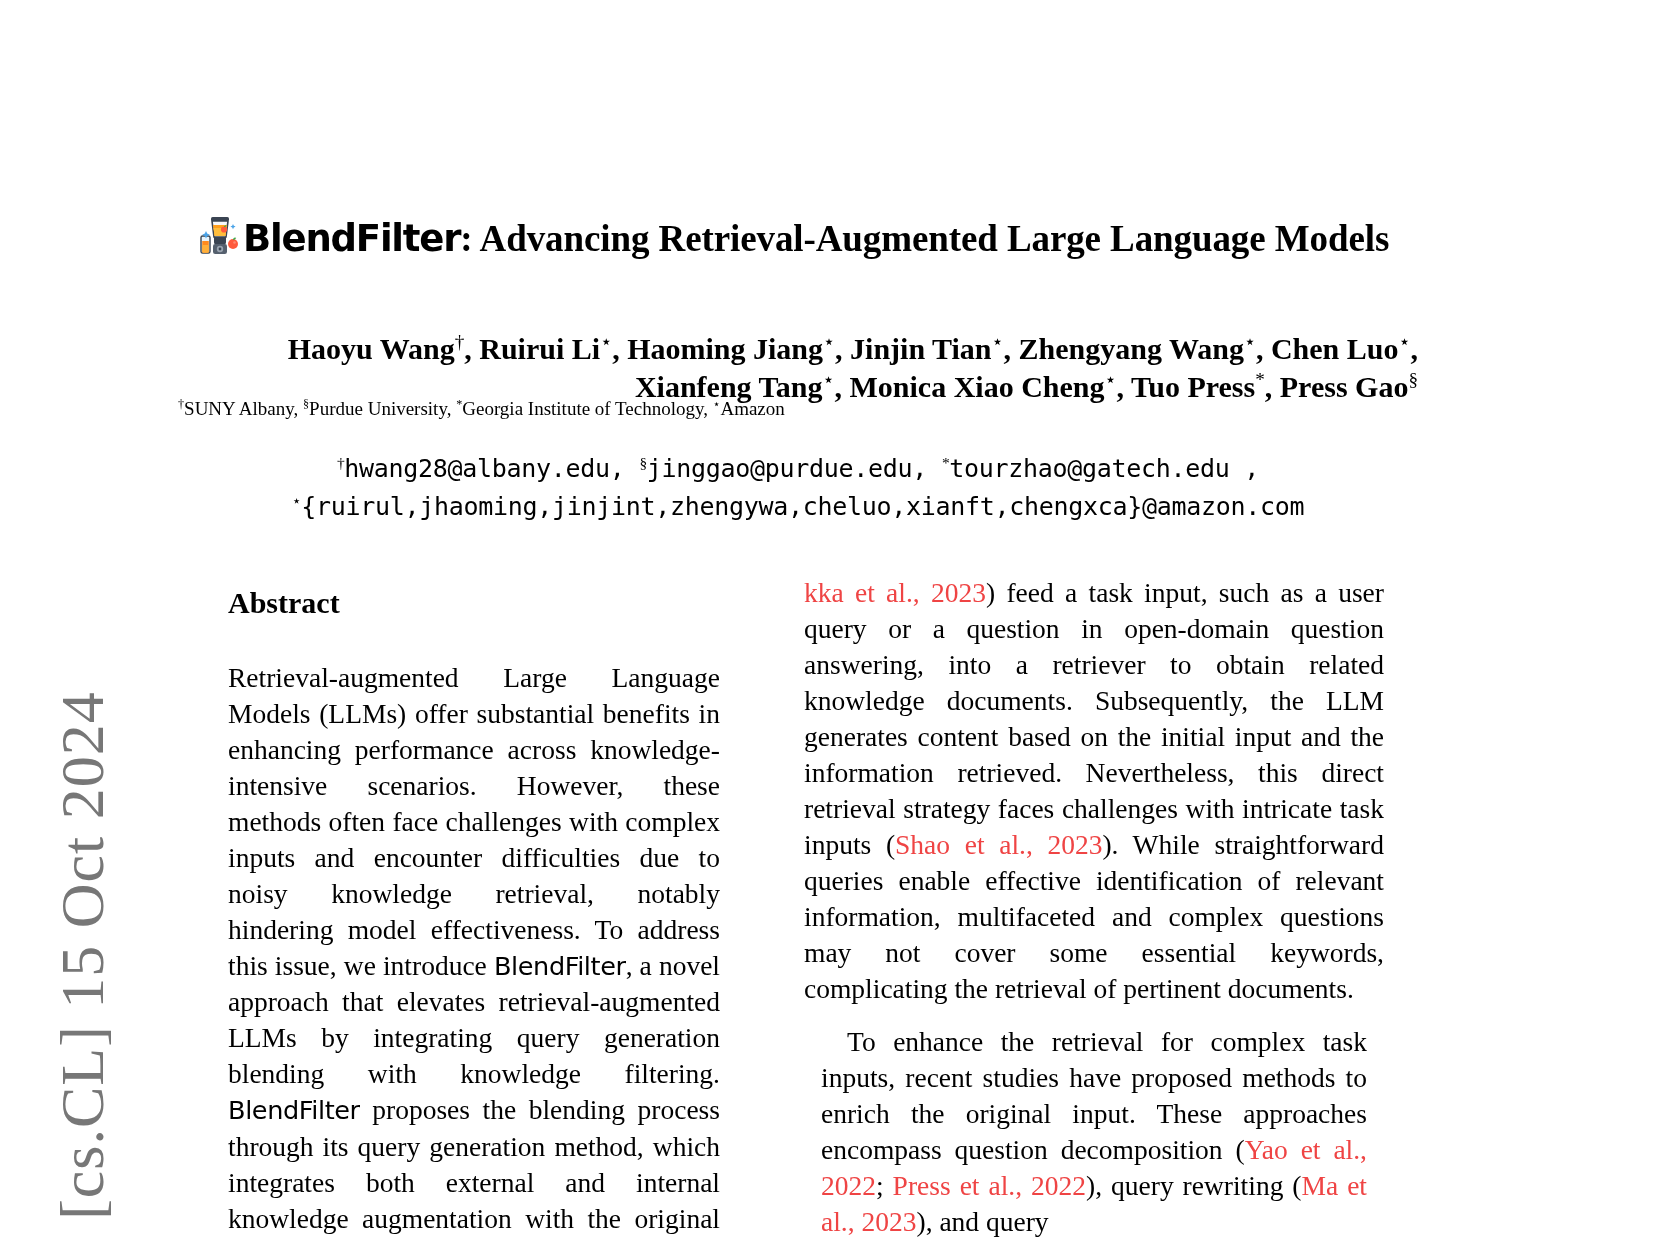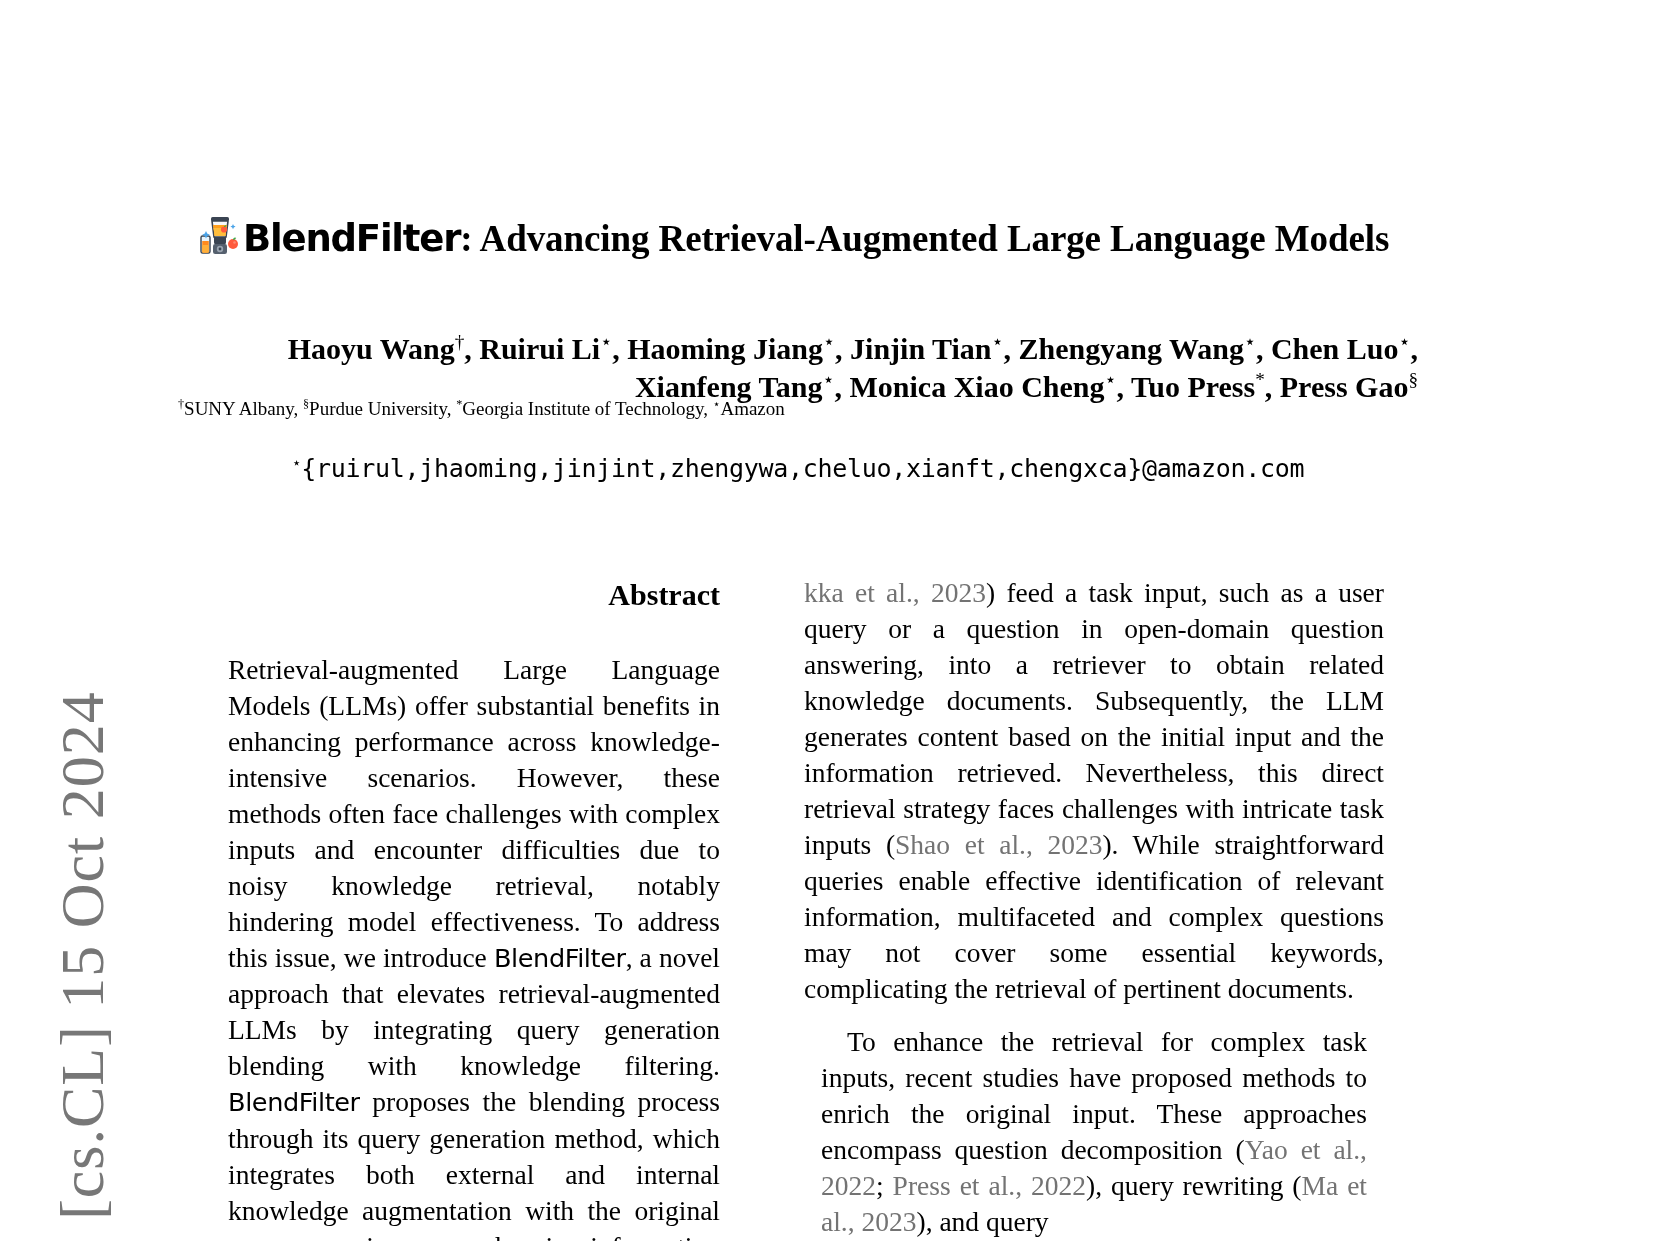--- a/index.html
+++ b/index.html
@@ -109,34 +109,34 @@
     position: absolute;
     top: 575px;
     font-size: 27.5px;
     line-height: 1.31;
     text-align: justify;
   }
   .col-left  { left: 228px; width: 492px; }
   .col-right { left: 804px; width: 580px; }
 
   .abstract-head {
-    text-align: right;
+    text-align: left;
     font-size: 30px;
     font-weight: bold;
-    margin: 0 0 38px 0;
+    margin: 8px 0 38px 0;
   }
   .abstract-body { text-align: justify; }
   .para { margin: 0; text-indent: 0; }
   .para-indent { margin: 17px; text-indent: 26px; }
   .sans-brand {
     font-family: "DejaVu Sans", "Liberation Sans", sans-serif;
     font-size: 0.93em;
     letter-spacing: -0.4px;
   }
-  .cite { color: #737373; }
+  .cite { color: #ef4444; }
 </style>
 </head>
 <body>
 
 <div class="page">
 
   <div class="arxiv-stamp">[cs.CL]  15 Oct 2024</div>
 
   <div class="title-block">
     <div class="title-line title-line-1"><span class="blender-icon"><svg viewBox="0 0 48 48" width="48" height="48" xmlns="http://www.w3.org/2000/svg">
@@ -169,20 +169,21 @@
     <div>
       <span>Xianfeng Tang</span><sup>⋆</sup>, <span>Monica Xiao Cheng</span><sup>⋆</sup>, <span>Tuo Press</span><sup>*</sup>, <span>Press Gao</span><sup>§</sup>
     </div>
   </div>
 
   <div class="affiliations">
     <sup>†</sup><span>SUNY Albany</span>, <sup>§</sup><span>Purdue University</span>, <sup>*</sup><span>Georgia Institute of Technology</span>, <sup>⋆</sup><span>Amazon</span>
   </div>
 
   <div class="emails">
+    <div><sup>†</sup><span>hwang28@albany.edu</span>, <sup>§</sup><span>jinggao@purdue.edu</span>, <sup>*</sup><span>tourzhao@gatech.edu</span> ,</div>
     <div><sup>⋆</sup><span>{ruirul,jhaoming,jinjint,zhengywa,cheluo,xianft,chengxca}@amazon.com</span></div>
   </div>
 
   <div class="col col-left">
     <div class="abstract-head">Abstract</div>
     <p class="para abstract-body"><span>Retrieval-augmented Large Language Models (LLMs) offer substantial benefits in enhancing performance across knowledge-intensive scenarios. However, these methods often face challenges with complex inputs and encounter difficulties due to noisy knowledge retrieval, notably hindering model effectiveness. To address this issue, we introduce </span><span class="sans-brand">BlendFilter</span><span>, a novel approach that elevates retrieval-augmented LLMs by integrating query generation blending with knowledge filtering. </span><span class="sans-brand">BlendFilter</span><span> proposes the blending process through its query generation method, which integrates both external and internal knowledge augmentation with the original query, ensuring comprehensive information gathering. Additionally, our distinctive knowledge filtering module capitalizes on the intrin-</span></p>
   </div>
 
   <div class="col col-right">
     <p class="para"><span class="cite">kka et al., 2023</span><span>) feed a task input, such as a user query or a question in open-domain question answering, into a retriever to obtain related knowledge documents. Subsequently, the LLM generates content based on the initial input and the information retrieved. Nevertheless, this direct retrieval strategy faces challenges with intricate task inputs (</span><span class="cite">Shao et al., 2023</span><span>). While straightforward queries enable effective identification of relevant information, multifaceted and complex questions may not cover some essential keywords, complicating the retrieval of pertinent documents.</span></p>

